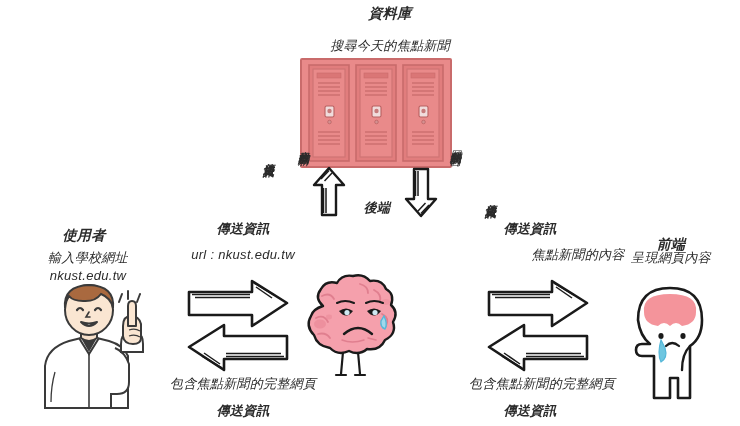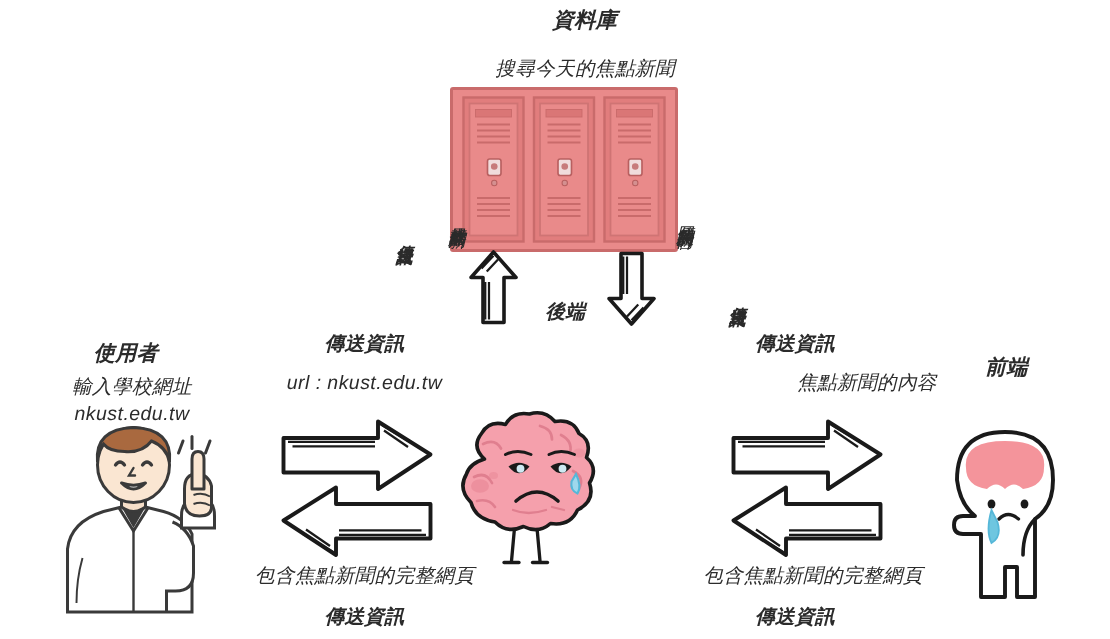--- a/index.html
+++ b/index.html
@@ -153,20 +153,21 @@
 
   <div class="vert t11 bold" style="left:484px; top:196px;">傳送資訊</div>
 
   <div class="txt center bold t13" style="left:377px; top:200px;">後端</div>
 
   <div class="txt center bold t14" style="left:84px; top:227px;">使用者</div>
   <div class="txt center t13" style="left:88px; top:250px;">輸入學校網址</div>
   <div class="txt center t13" style="left:88px; top:268px;text-align:right;">nkust.edu.tw</div>
 
   <div class="txt center bold t14" style="left:671px; top:236px;">前端</div>
+  <div class="txt center t13" style="left:671px; top:250px;">呈現網頁內容</div>
 
   <div class="txt center bold t13" style="left:243px; top:221px;">傳送資訊</div>
   <div class="txt center t13" style="left:243px; top:247px;">url : nkust.edu.tw</div>
 
   <div class="txt center t13" style="left:243px; top:376px;">包含焦點新聞的完整網頁</div>
   <div class="txt center bold t13" style="left:243px; top:403px;">傳送資訊</div>
 
   <div class="txt center bold t13" style="left:530px; top:221px;">傳送資訊</div>
   <div class="txt center t13" style="left:546px; top:247px;margin-left:32px;">焦點新聞的內容</div>
 

